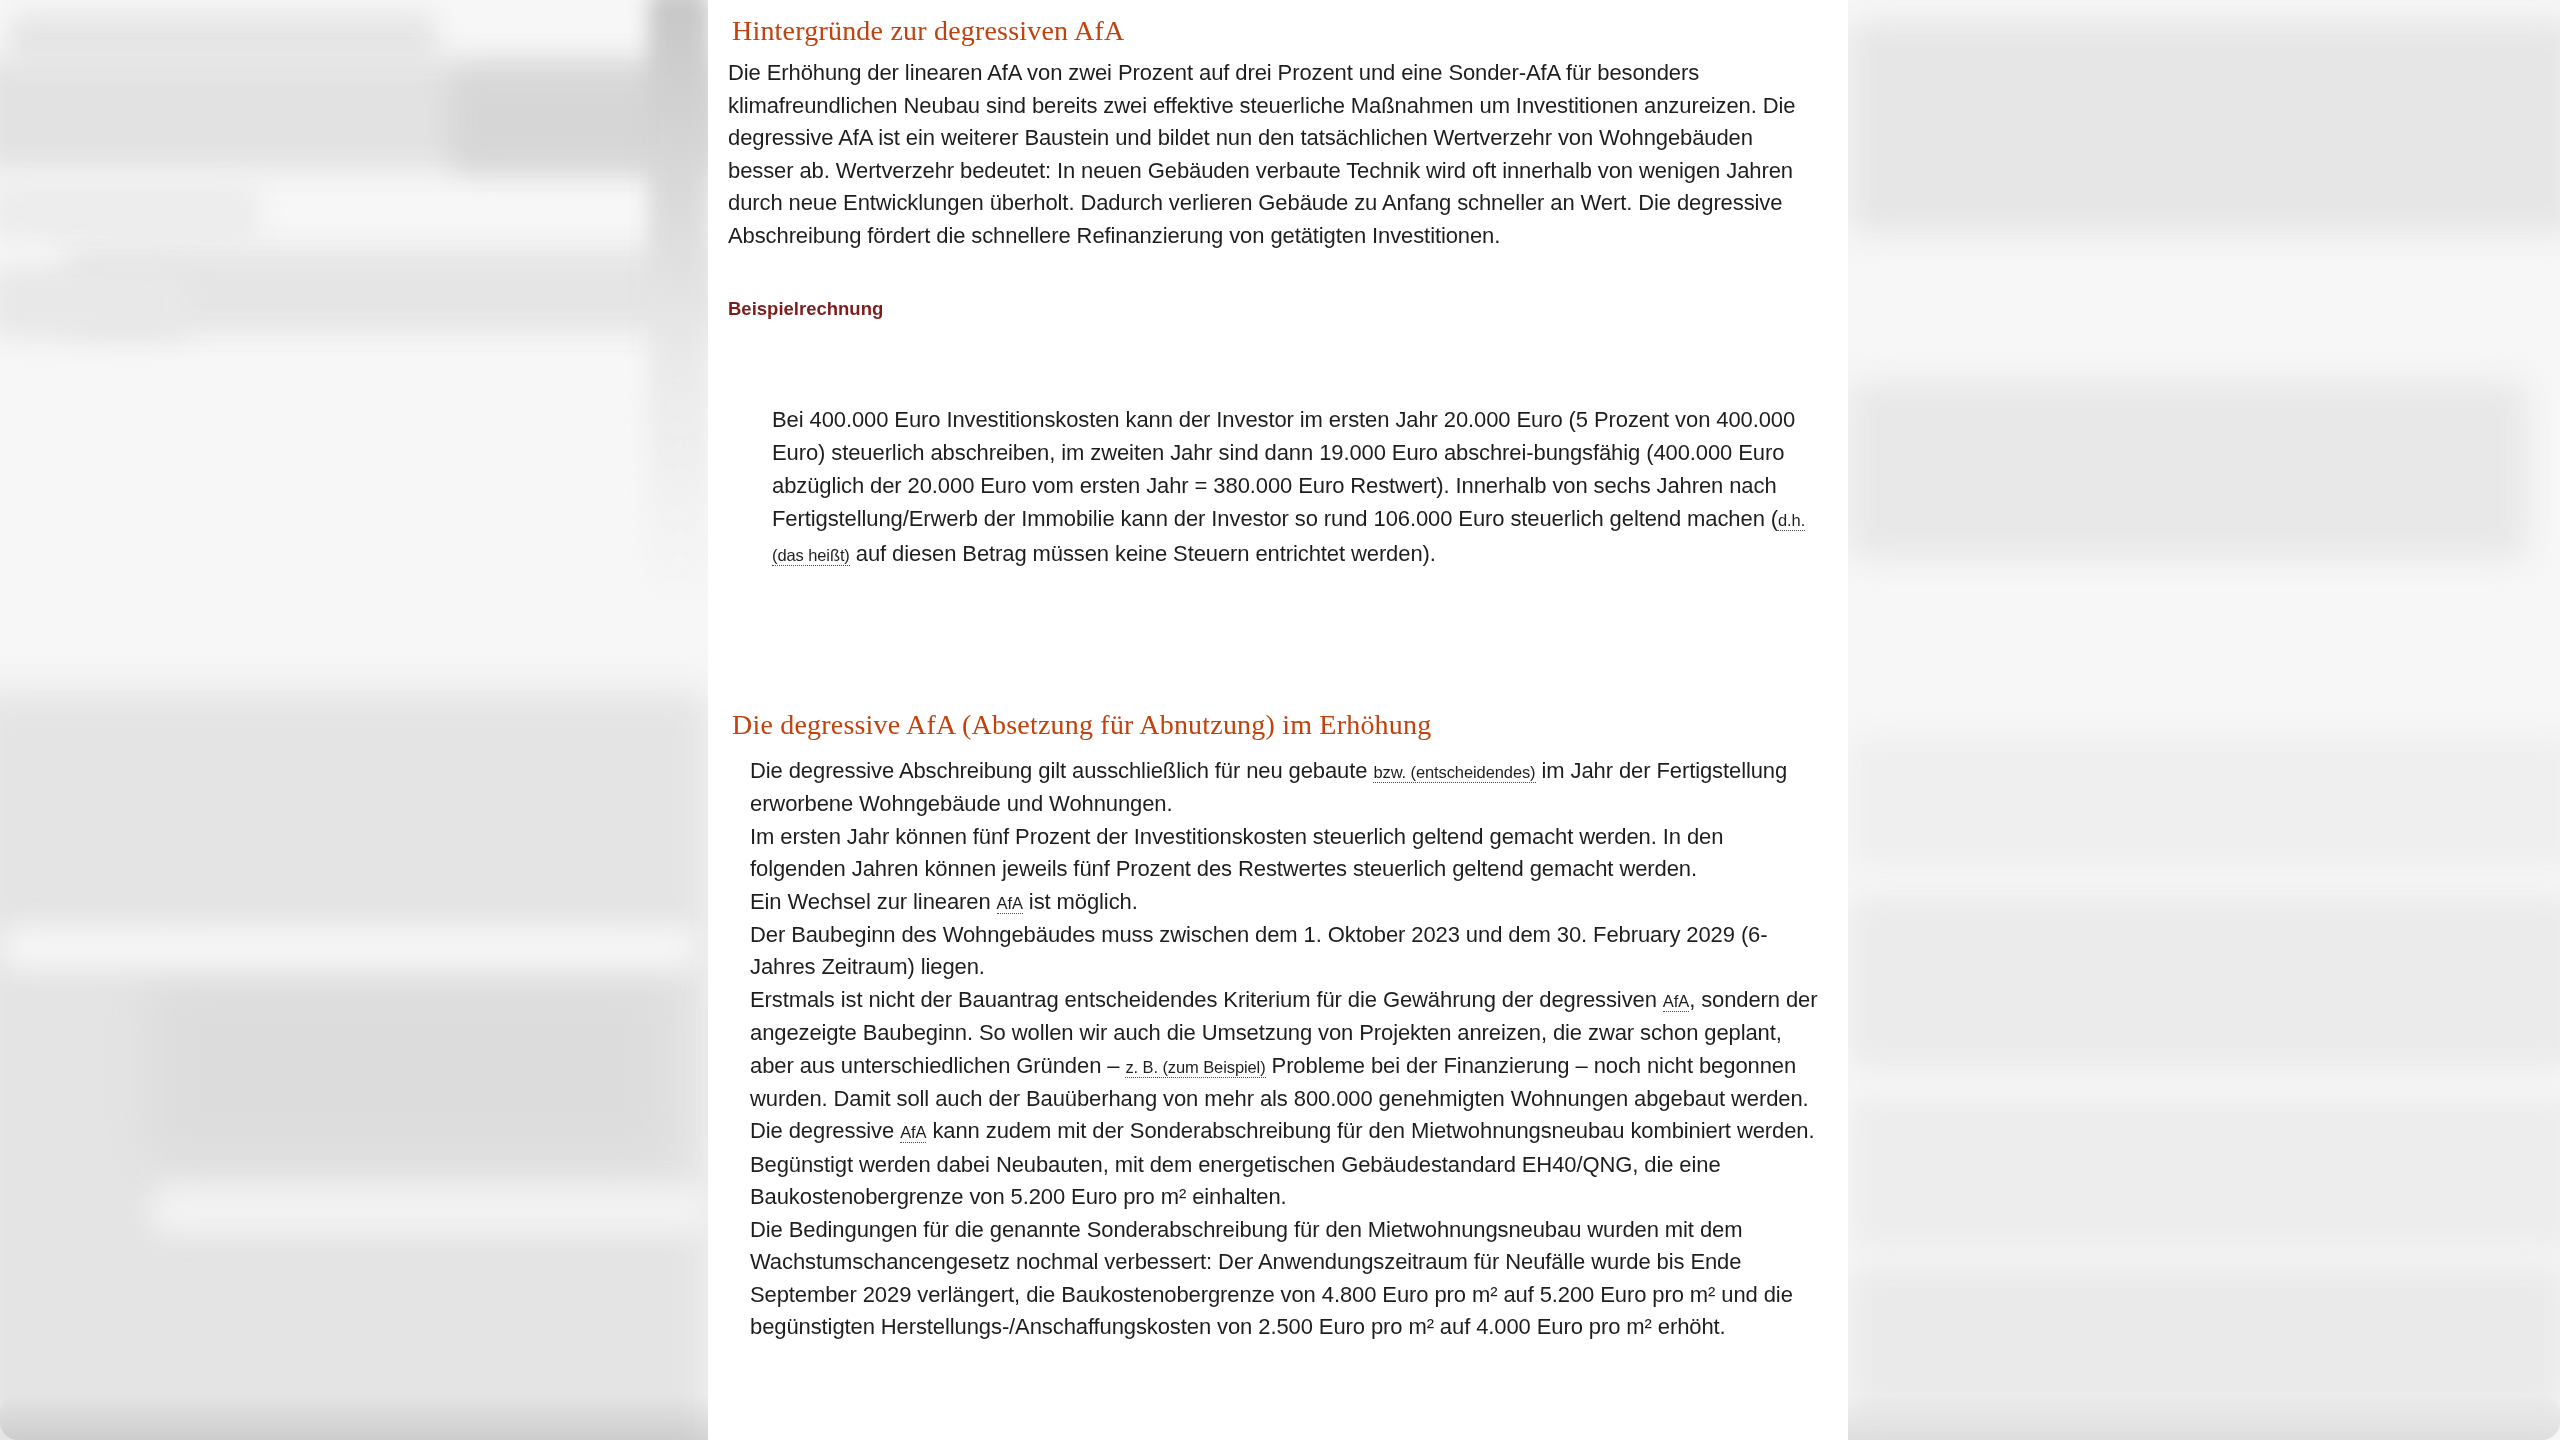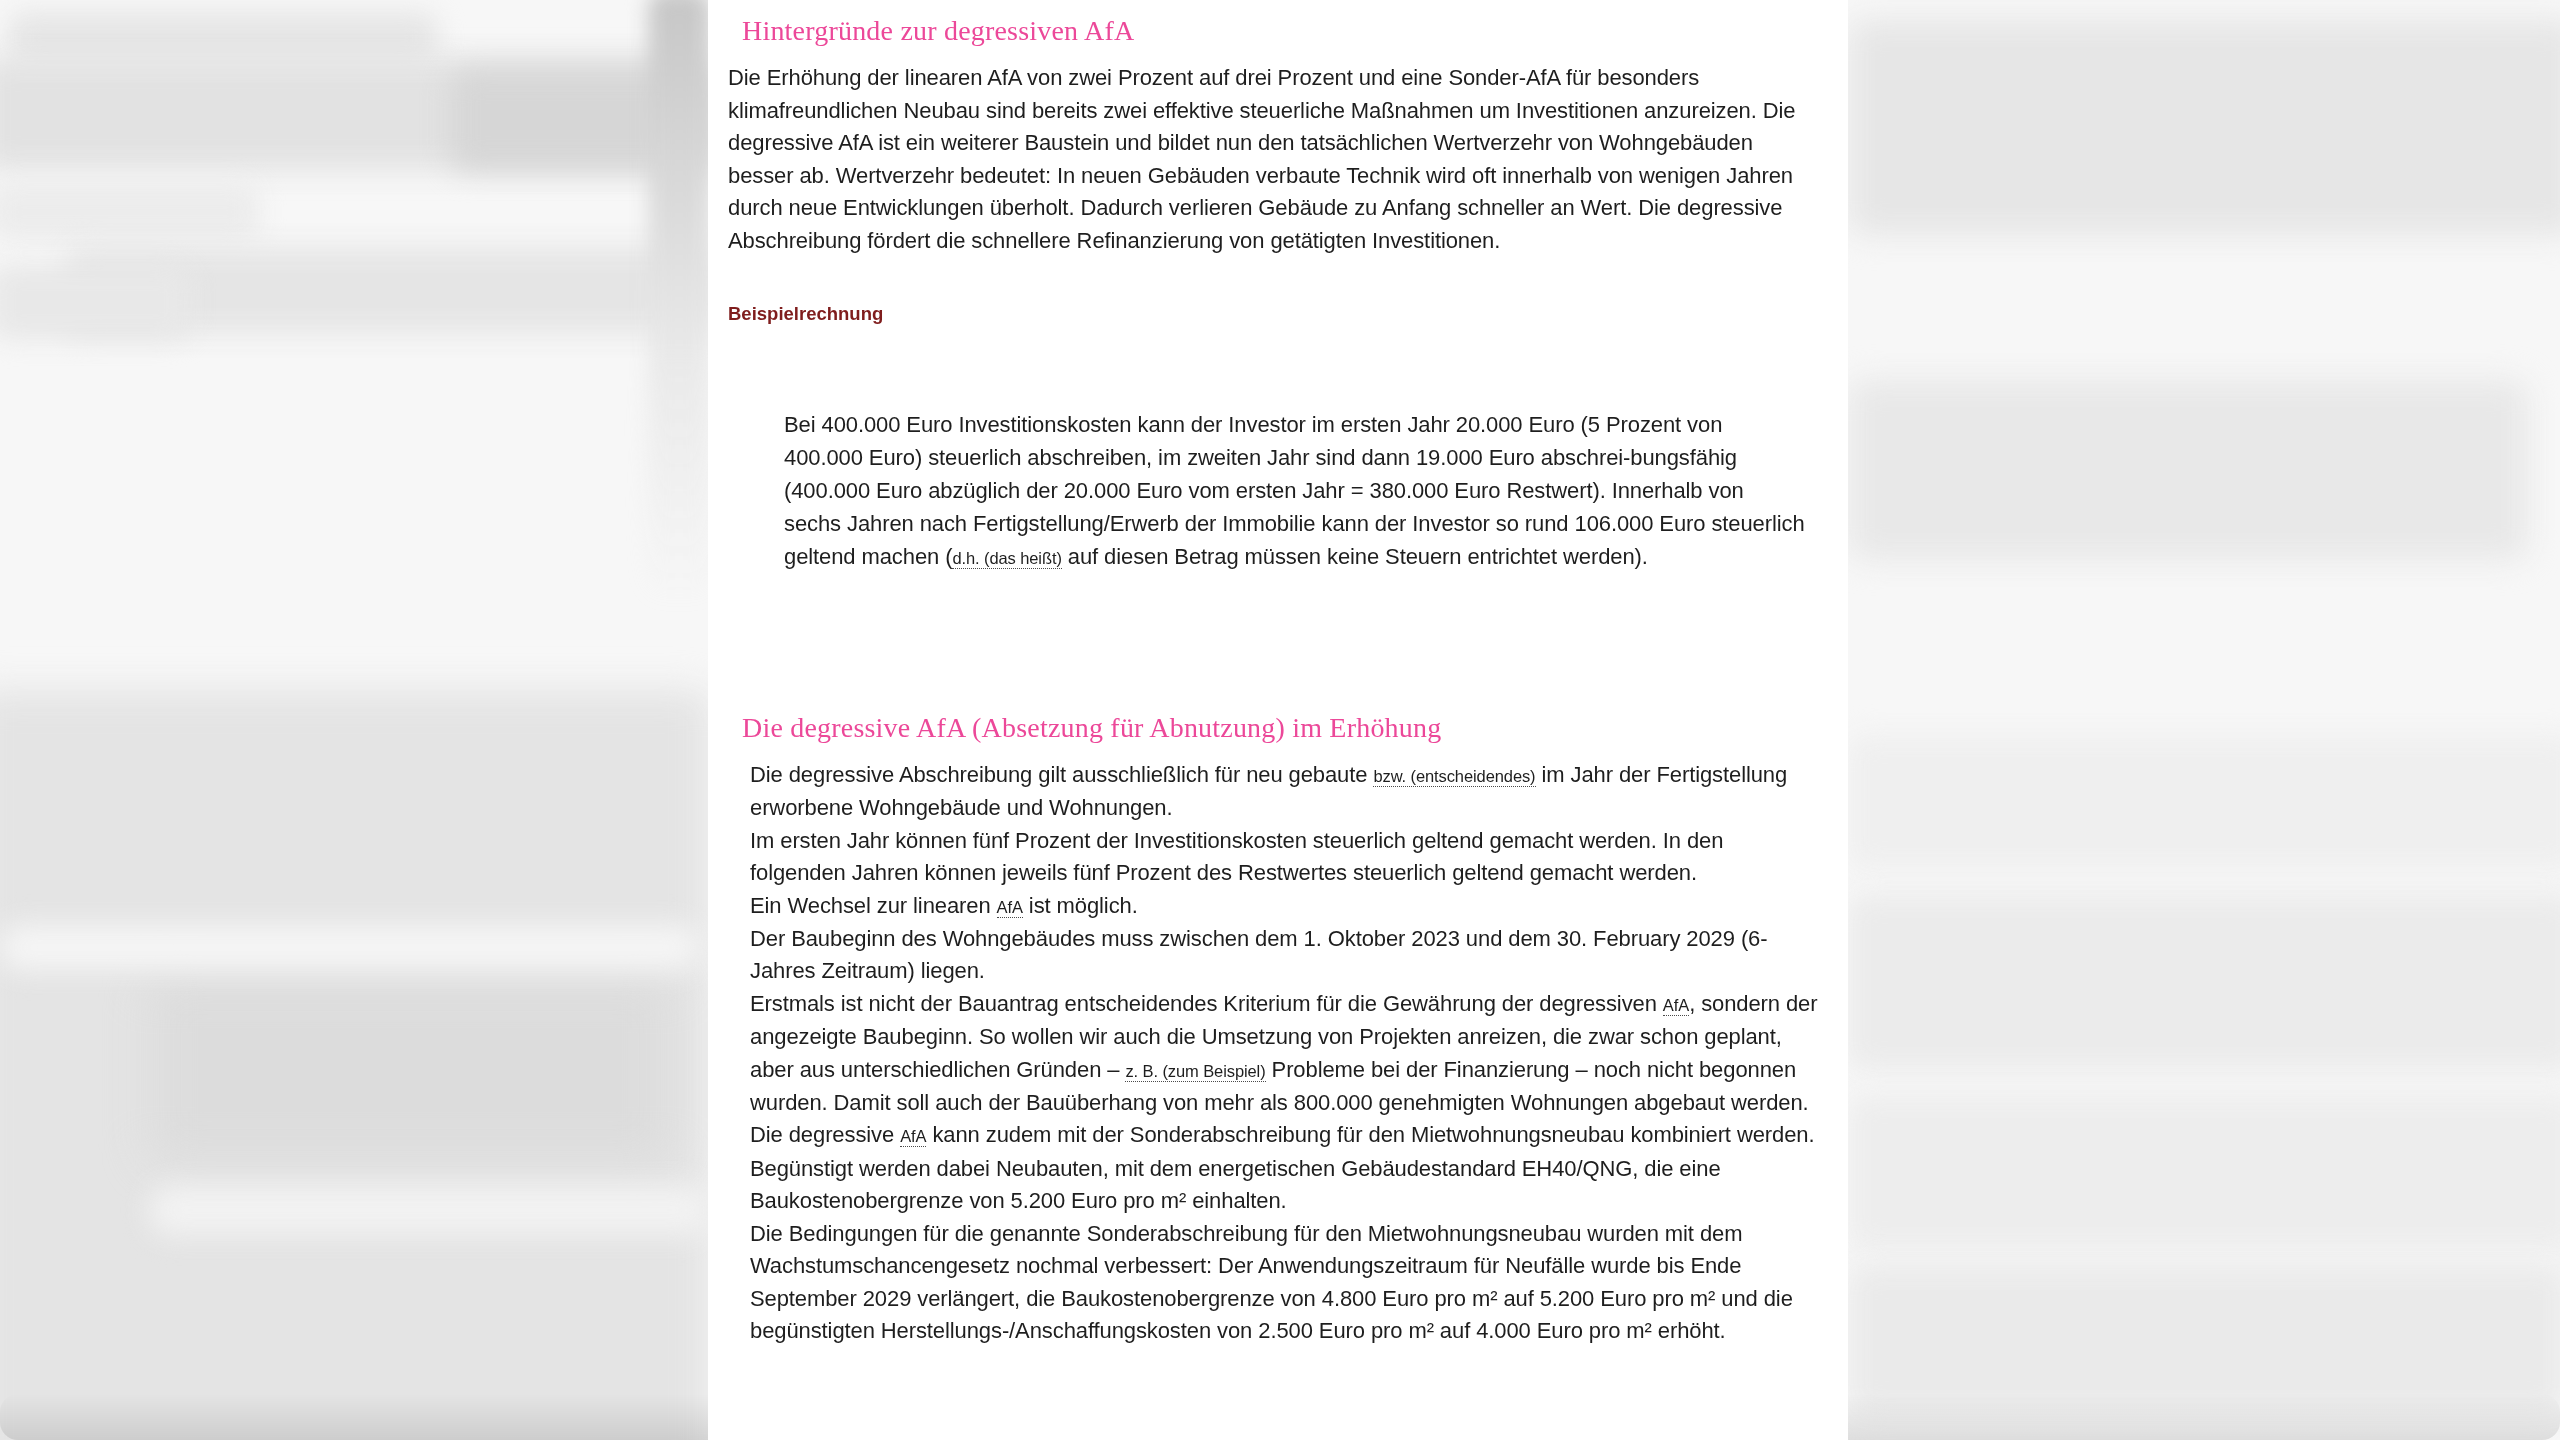--- a/index.html
+++ b/index.html
@@ -42,37 +42,37 @@
     width: 1140px; height: 1440px;
     background: #ffffff;
     padding: 0 27px 0 20px;
     box-sizing: border-box;
     color: #1e1e1e;
   }
   h1.sec-title, h2.sec-title {
     font-family: "Liberation Serif", "DejaVu Serif", serif;
     font-weight: 400;
     font-size: 28px; line-height: 34px;
-    color: #ec4899;
-    margin: 14px; letter-spacing: 0.2px;
+    color: #c2410c;
+    margin: 4px; letter-spacing: 0.2px;
   }
   h1.sec-title { margin-top: 14px; }
   h2.sec-title { margin-top: 136px; }
   .para {
     font-size: 22px; line-height: 32.5px;
     letter-spacing: -0.1px;
     margin: 9px 0 0;
   }
   .ex-label {
     margin-top: 45px;
     font-size: 18.5px; line-height: 24px;
     font-weight: 700; color: #7f1d1d;
   }
   .example { margin-top: 82px; padding-left: 40px; }
-  .example p { margin: 16px; font-size: 22px; line-height: 33px; letter-spacing: -0.1px; }
+  .example p { margin: 4px; font-size: 22px; line-height: 33px; letter-spacing: -0.1px; }
   .list { margin-top: 13px; padding-left: 22px; }
   .list p { margin: 0; font-size: 22px; line-height: 32.4px; letter-spacing: -0.1px; }
   .abbr {
     font-size: 16.5px;
     border-bottom: 1px dotted #4a4a4a;
     padding-bottom: 1px;
   }
 </style>
 </head>
 <body>

